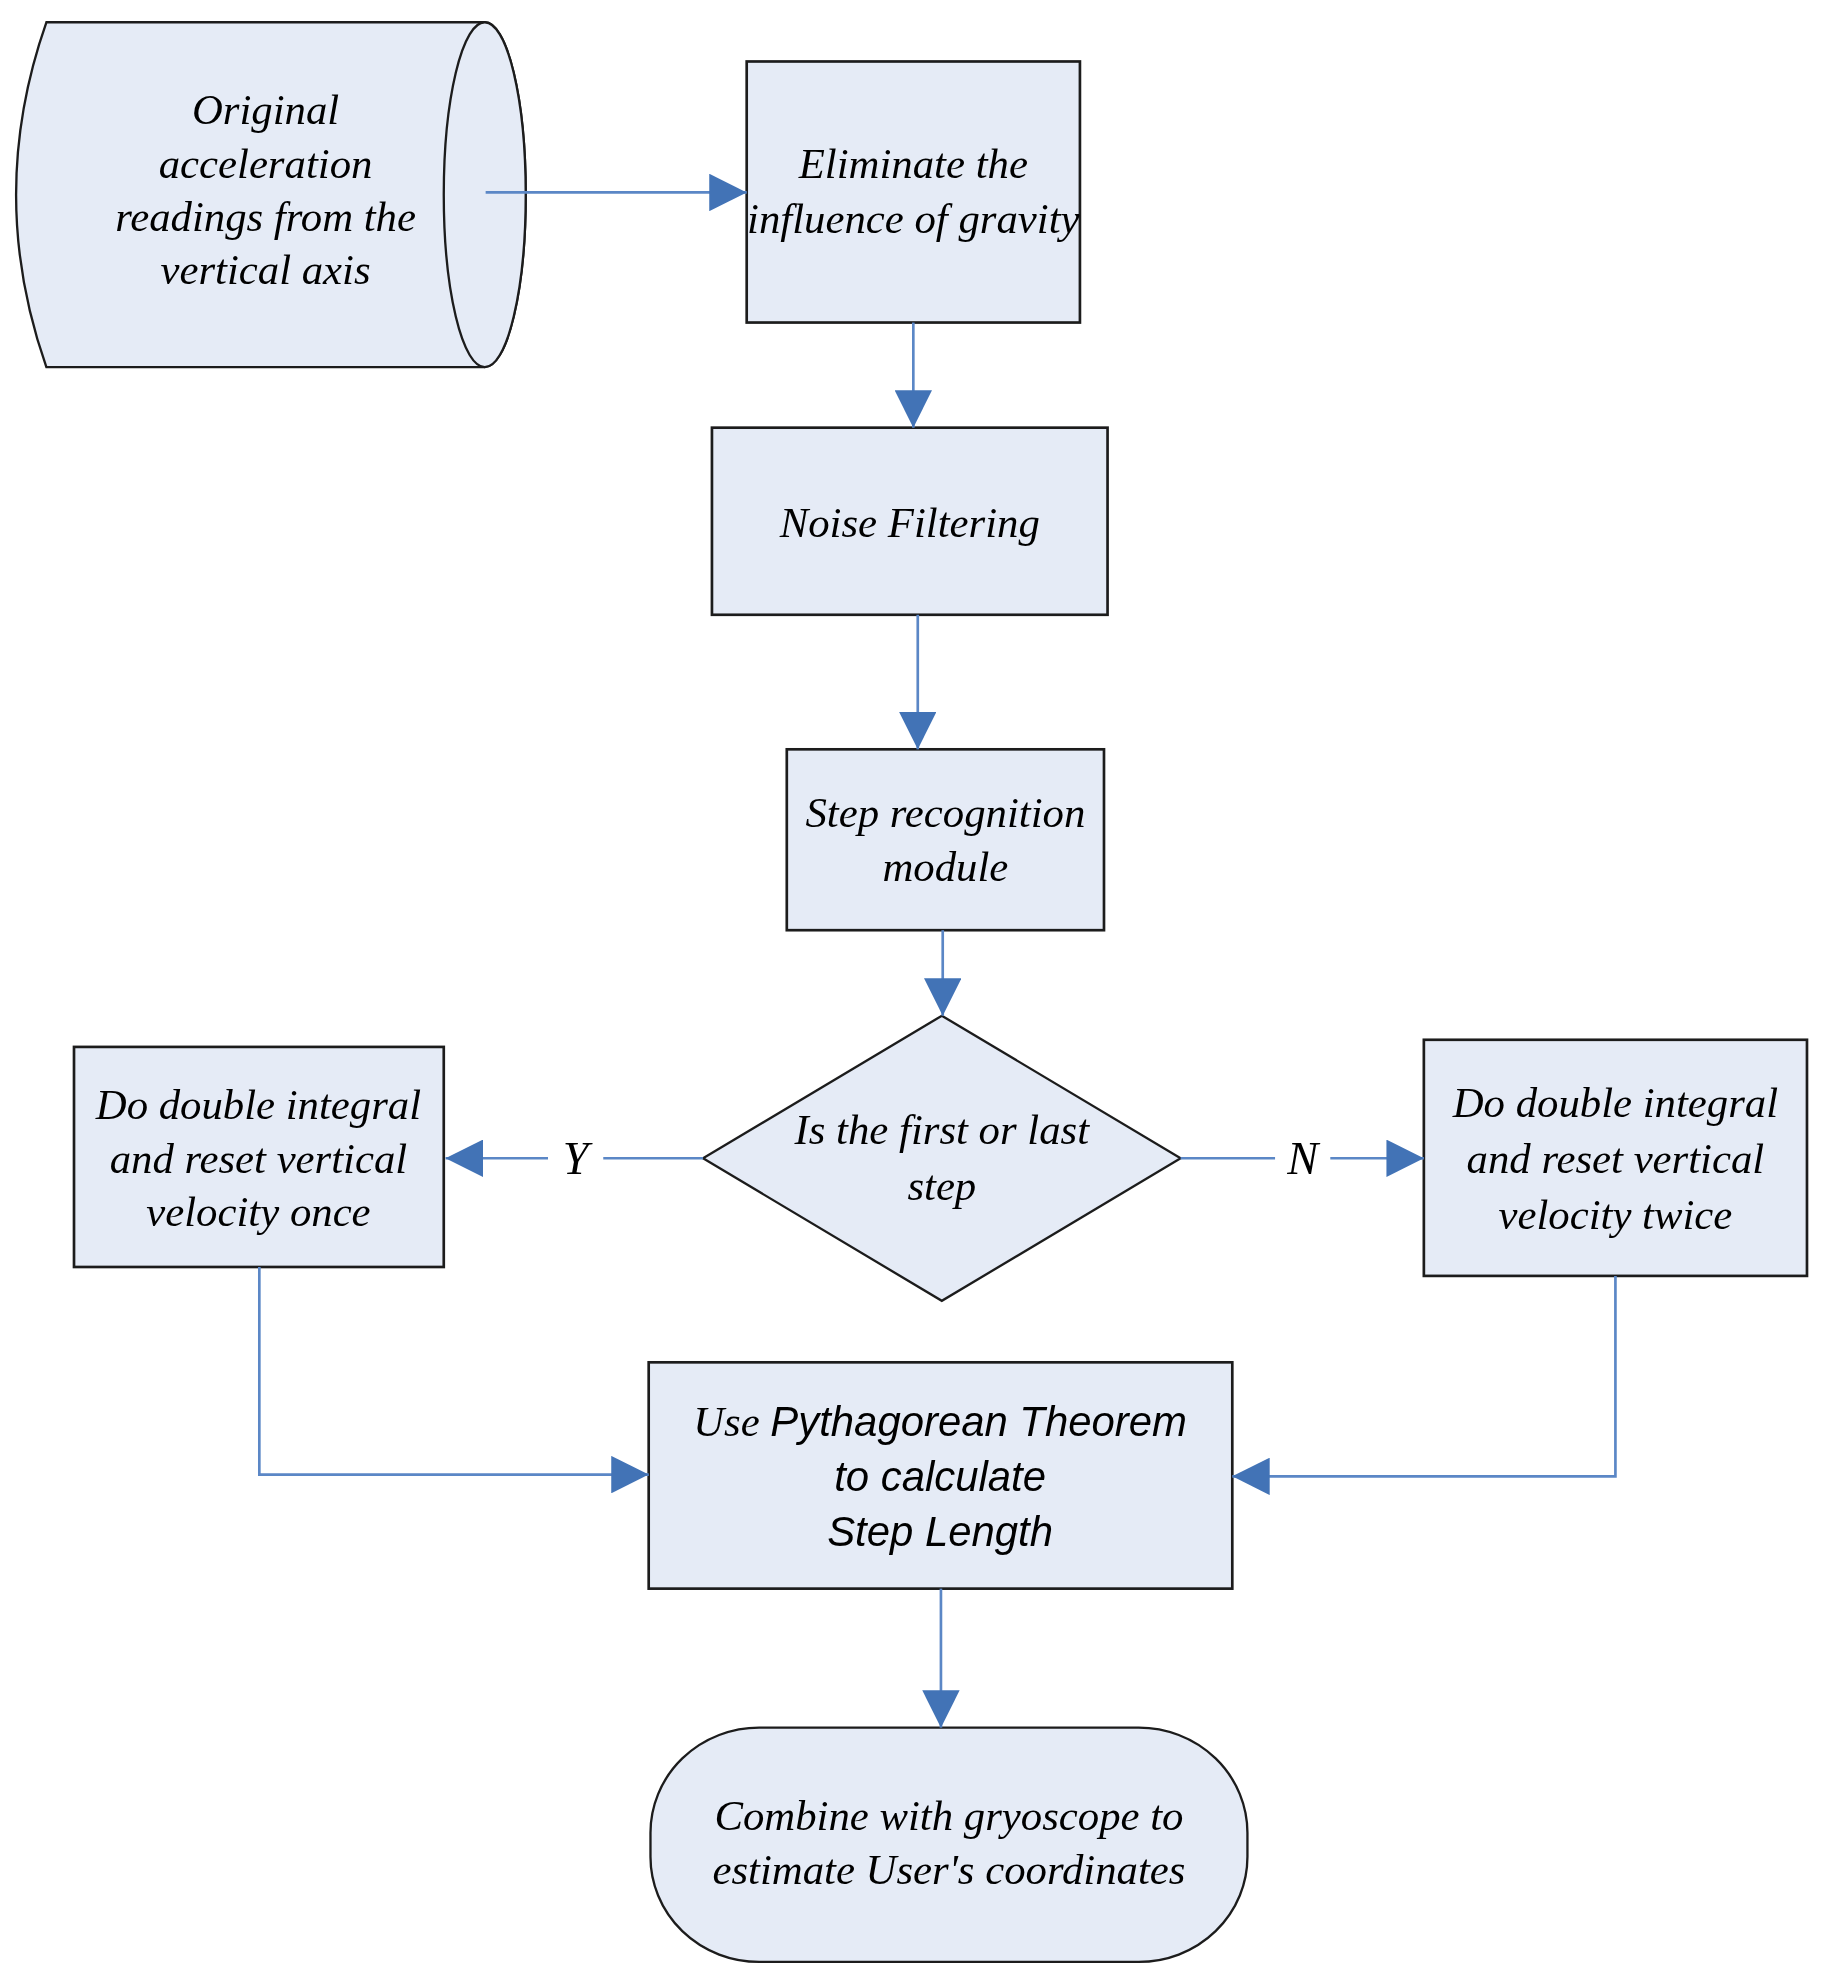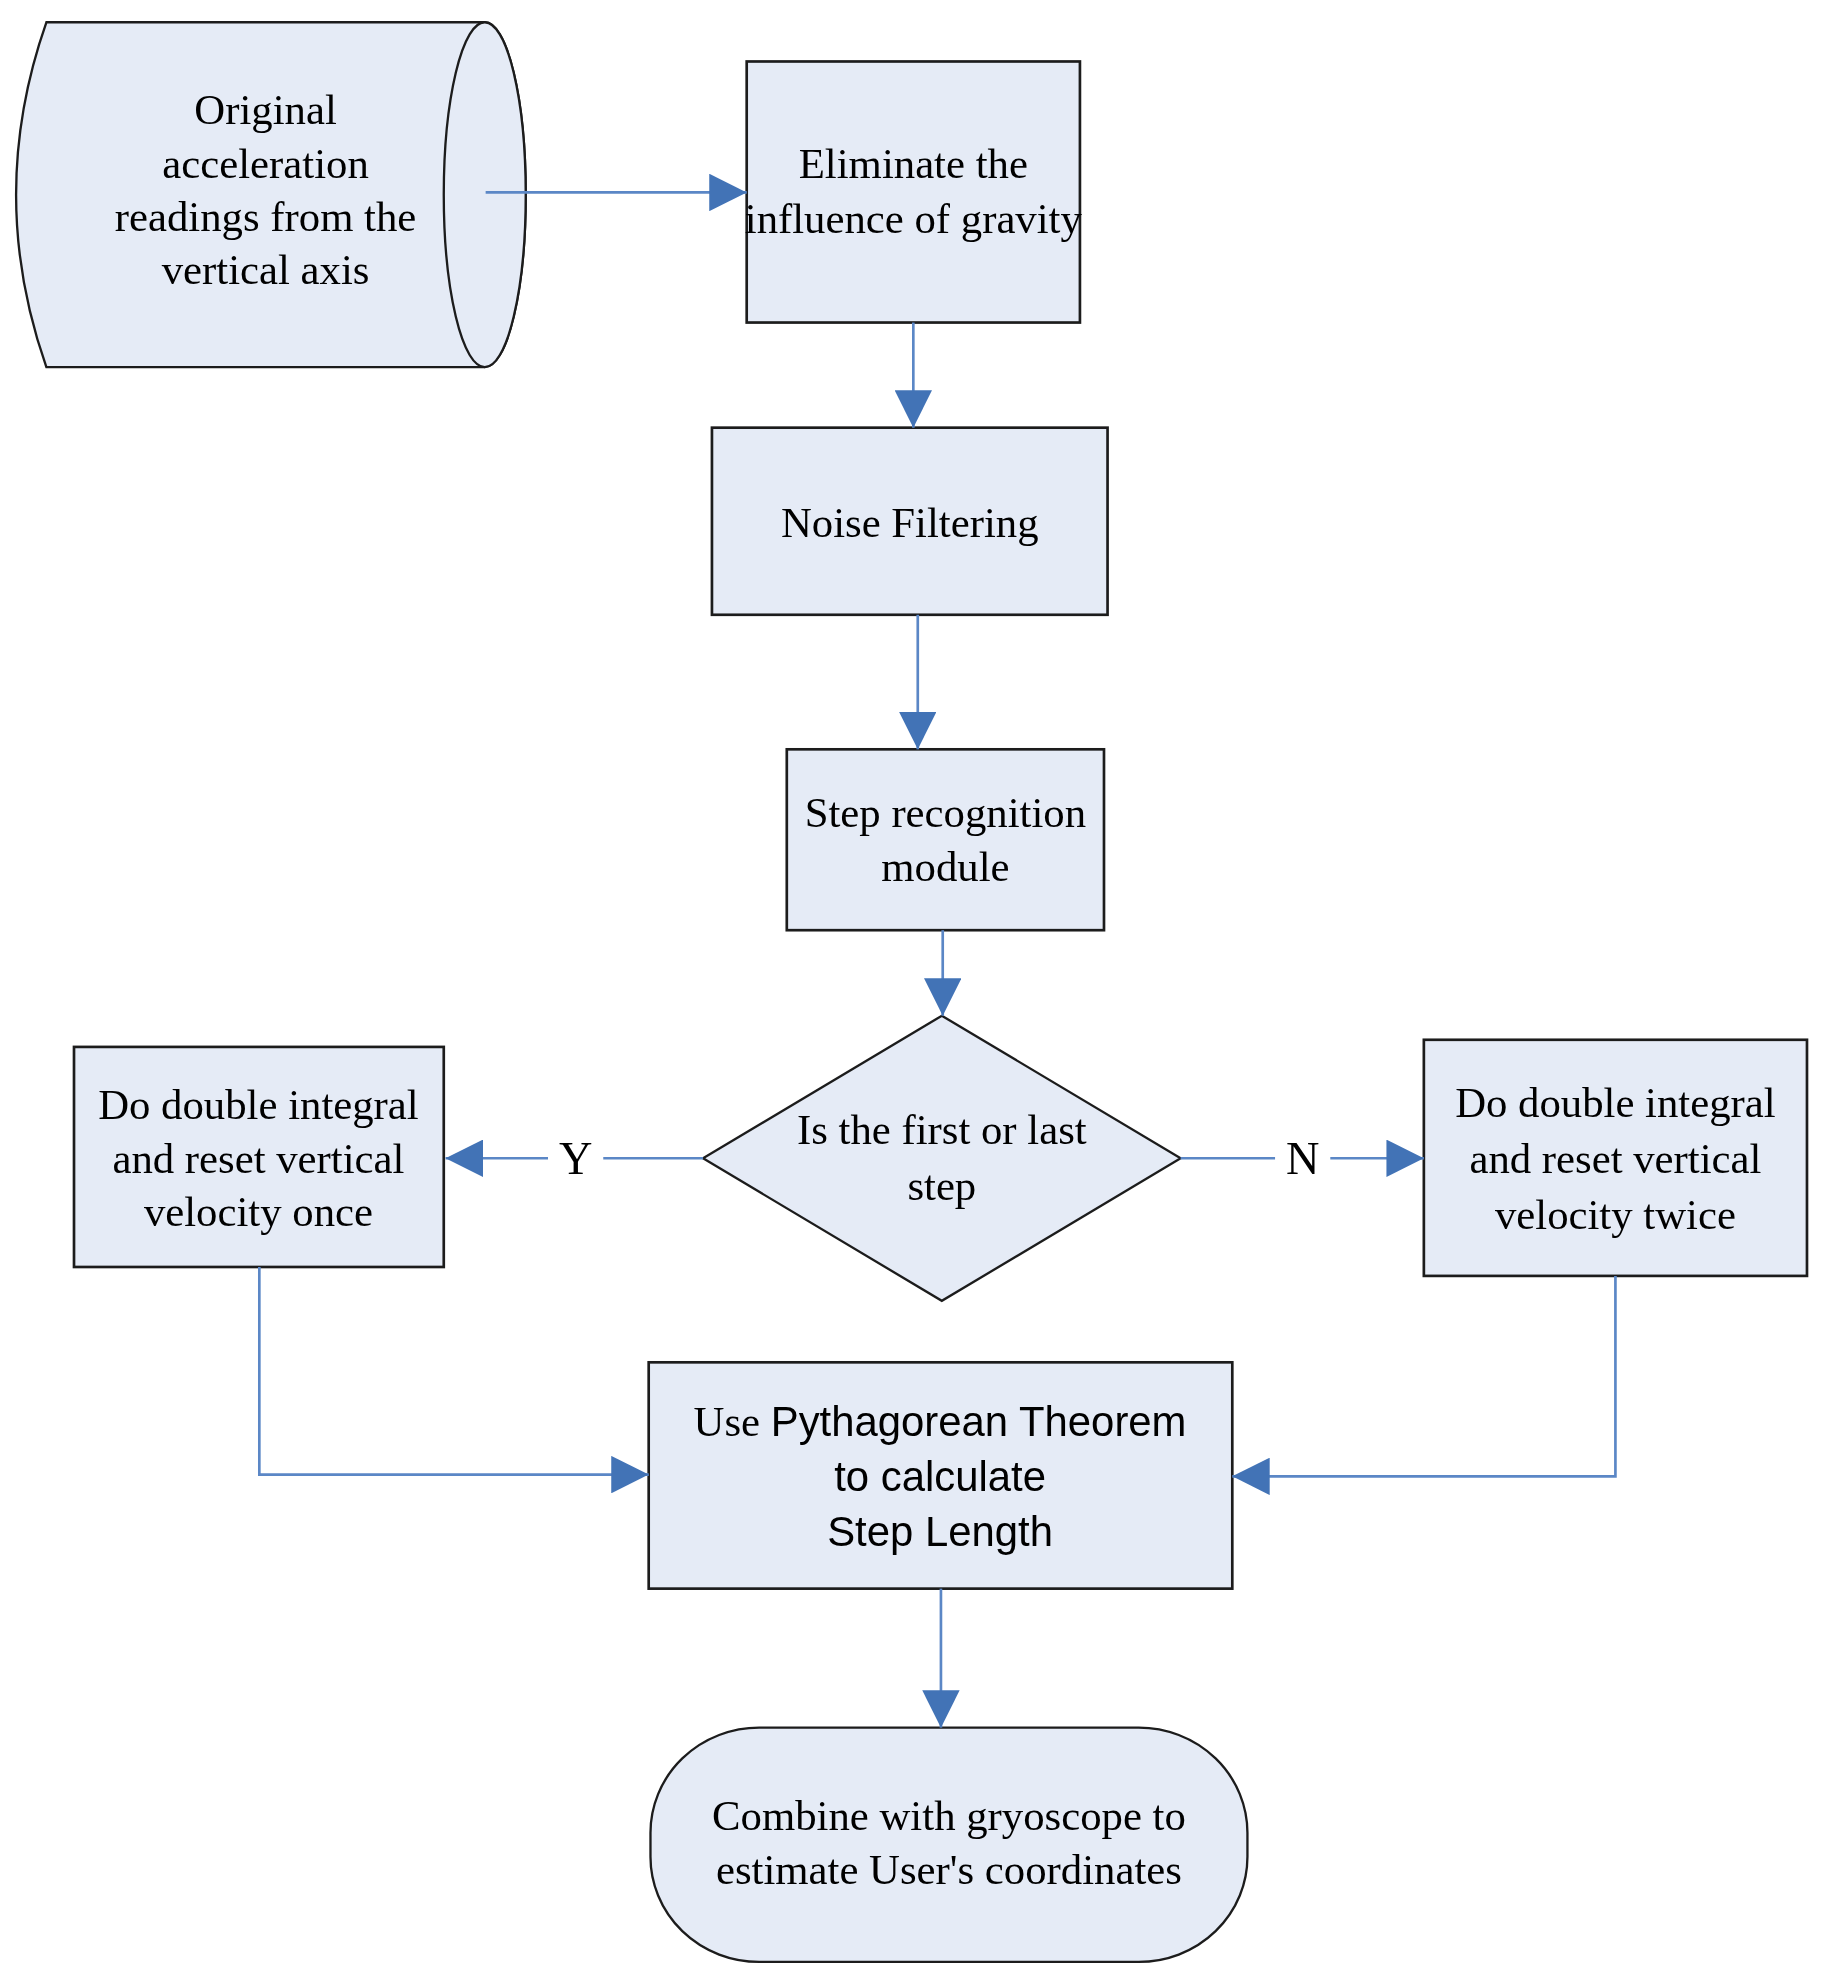--- a/index.html
+++ b/index.html
@@ -6,20 +6,21 @@
     margin: 0;
     padding: 0;
     background: var(--background, #ffffff);
   }
   .stage {
     position: relative;
     width: 1840px;
     height: 1978px;
     margin: 0 auto;
     background: var(--background, #ffffff);
+    font-style: italic;
   }
   svg { display: block; }
 
   .shape {
     fill: var(--shape-fill, #e5ebf6);
     stroke: var(--shape-stroke, #1c1c1c);
     stroke-width: 2.6;
   }
   .shape.rect { stroke-width: 3; }
 

